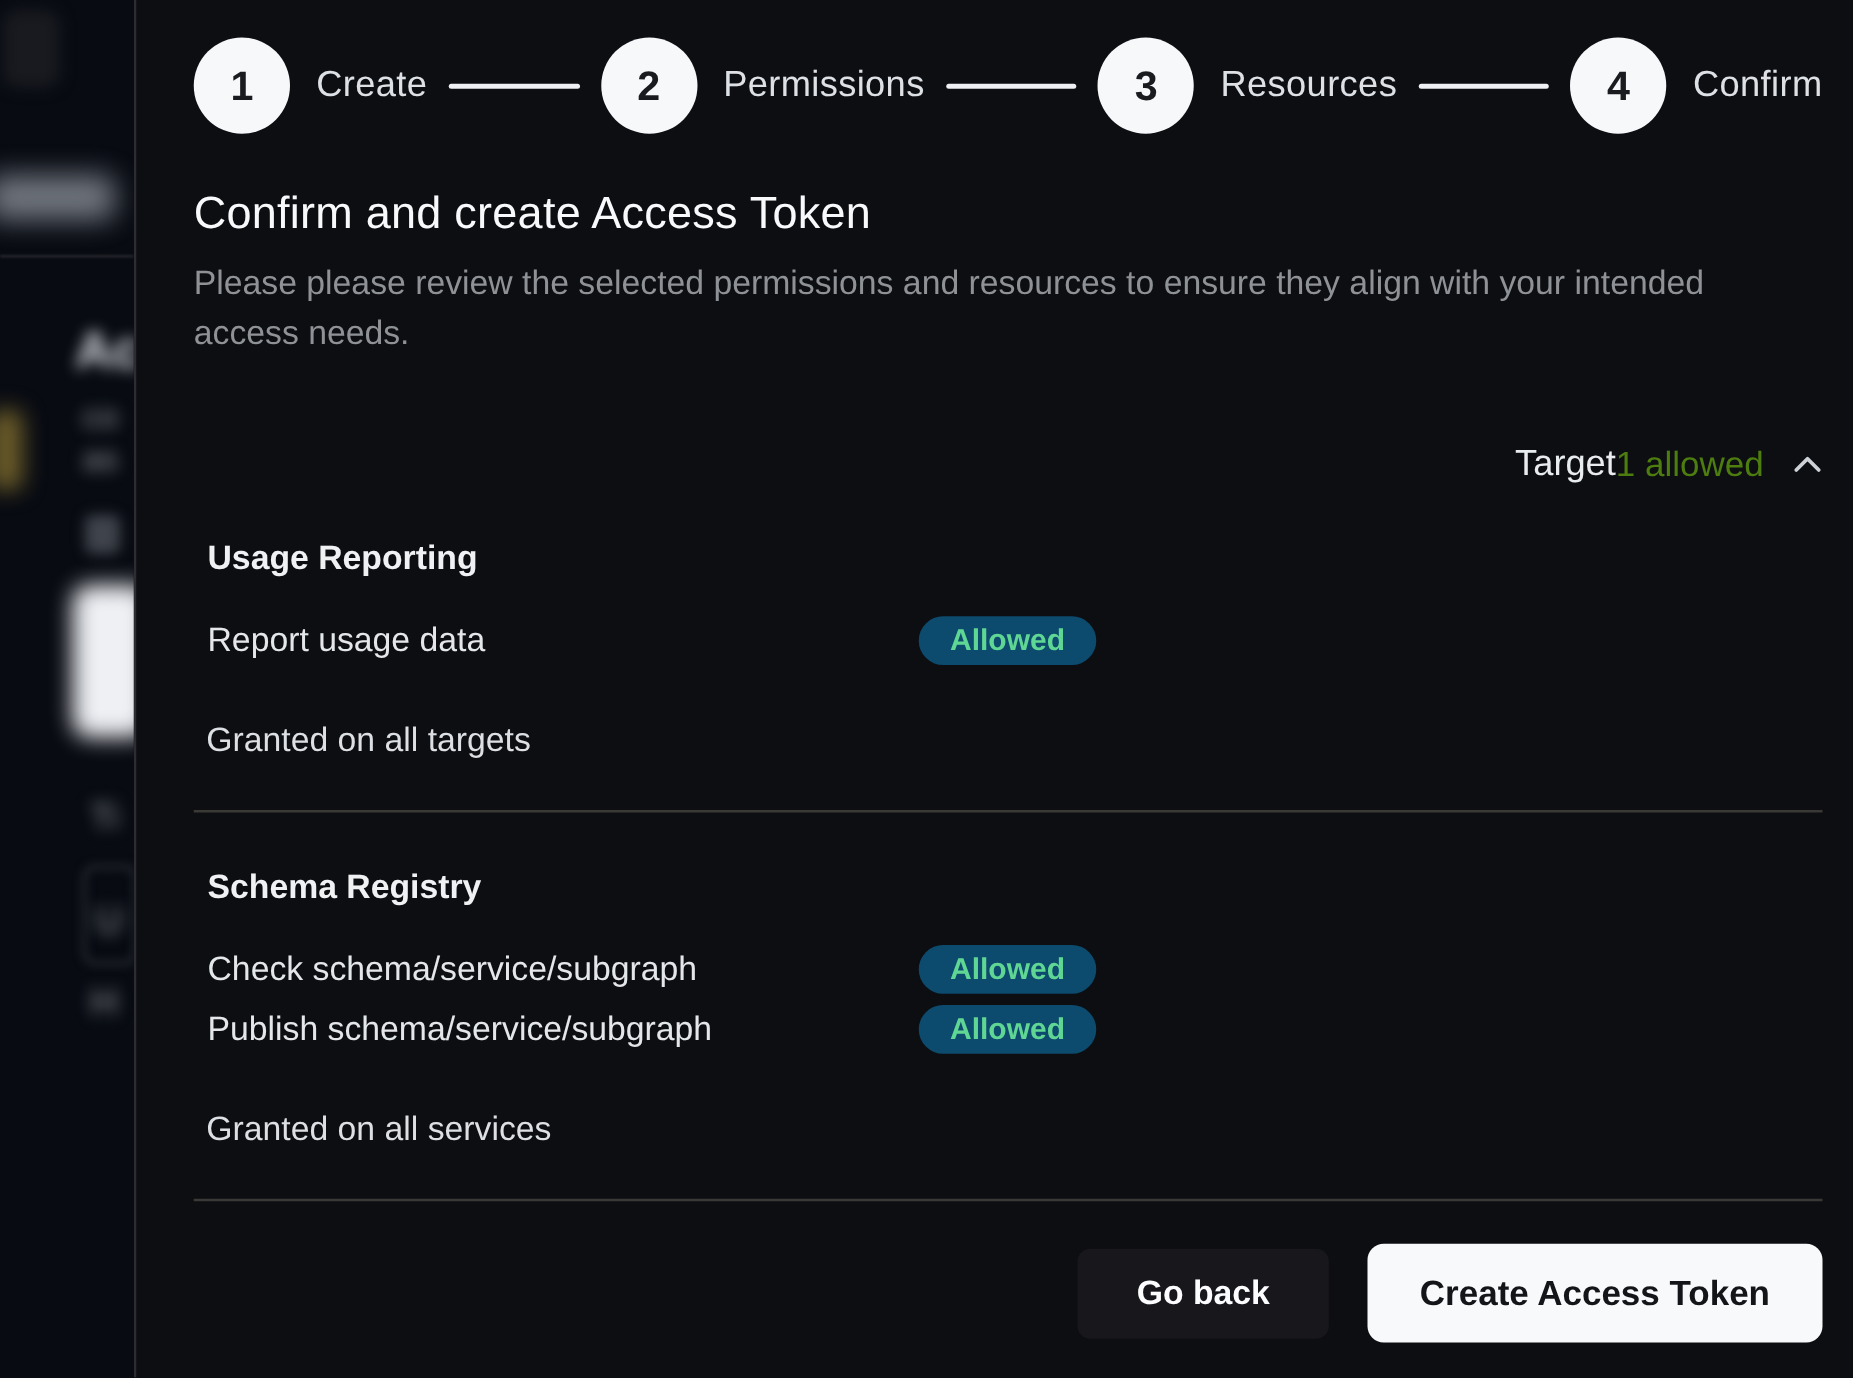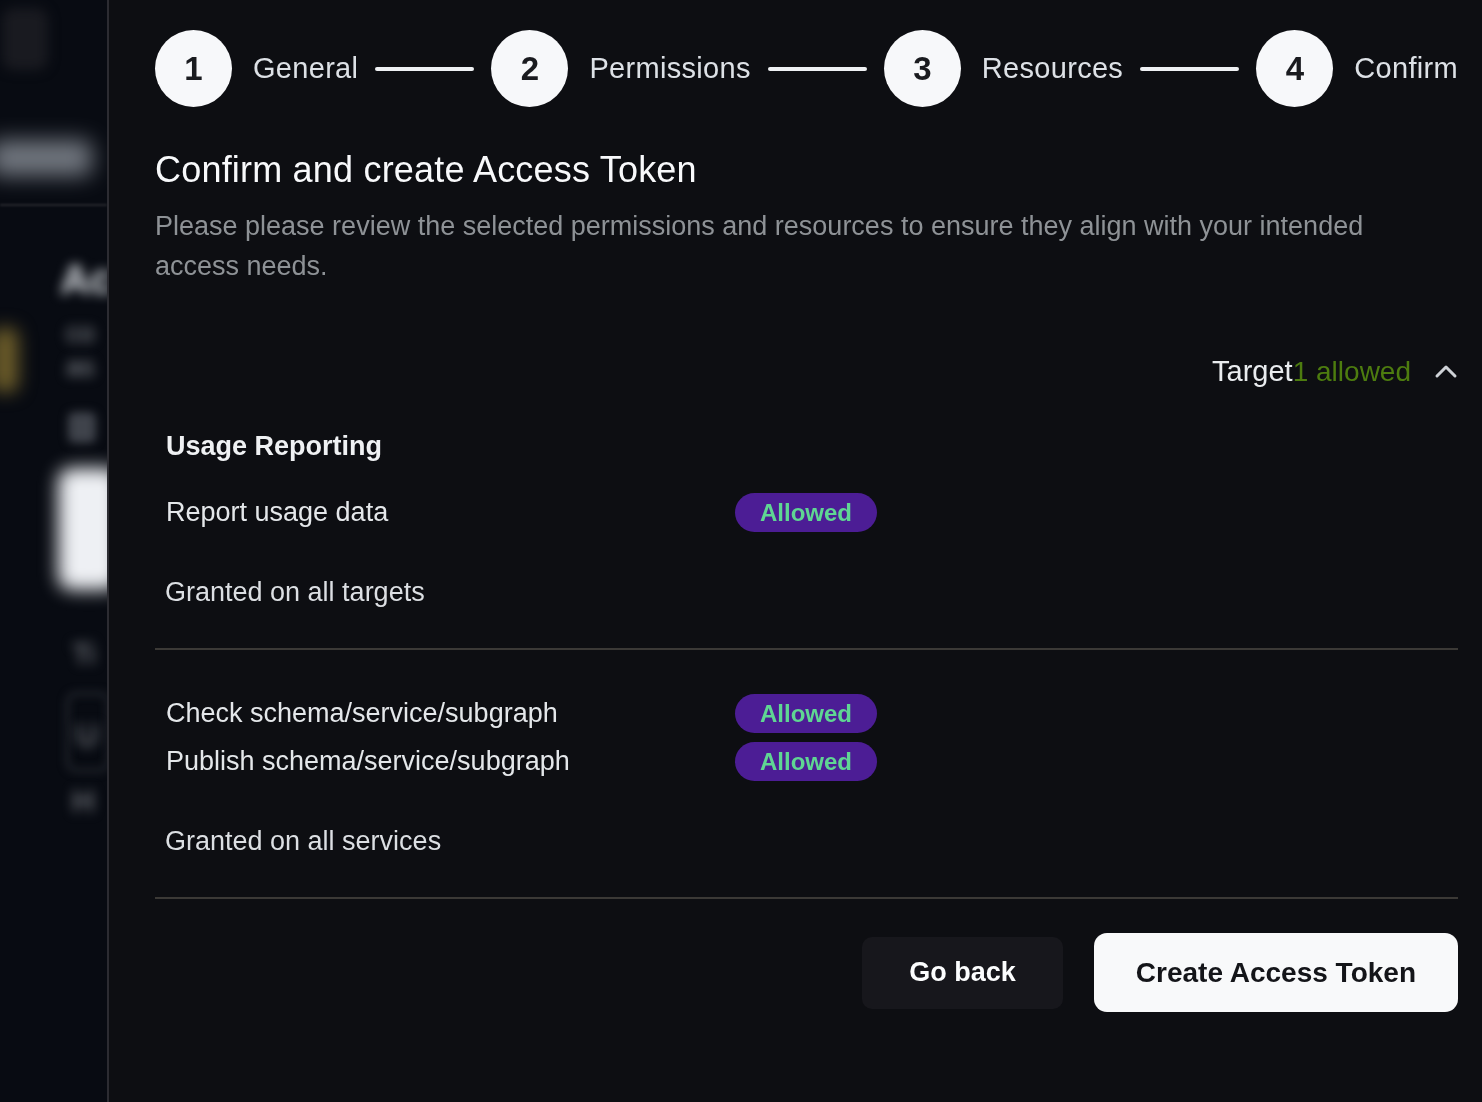--- a/index.html
+++ b/index.html
@@ -67,21 +67,21 @@
   .allowed-toggle { display: flex; align-items: center; gap: 23px; cursor: pointer; }
   .allowed-count { font-size: 28px; color: #4d7c0f; }
   .chevron { display: inline-flex; }
 
   .group { margin-left: 11px; margin-top: 43px; }
   .group-heading { font-size: 27px; font-weight: 700; color: #eff1f3; margin-bottom: 31px; }
   .perm-row { display: grid; grid-template-columns: 569px auto; align-items: center; margin-bottom: 9px; }
   .perm-label { font-size: 27px; color: #e4e7ea; }
   .badge {
     justify-self: start;
-    background: #4c1d95; color: #5fd693;
+    background: #0c4a6e; color: #5fd693;
     font-size: 24px; font-weight: 700;
     height: 39px; line-height: 39px;
     padding: 0 25px; border-radius: 20px;
   }
   .granted-note { margin-left: 10px; margin-top: 45px; font-size: 27px; color: #dcdfe3; }
 
   .divider { border: none; border-top: 2px solid #3b3936; margin-top: 40px; }
   .section { margin-top: 44px; }
   .section-first { margin-top: 0; }
 
@@ -114,21 +114,21 @@
   <div class="sb-outline"></div>
   <div class="sb-frag sb-frag-u">U</div>
   <div class="sb-frag sb-frag-h">H</div>
 </div>
 
 <div class="modal">
 
   <div class="stepper">
     <div class="step">
       <div class="step-circle">1</div>
-      <div class="step-label">General</div>
+      <div class="step-label">Create</div>
     </div>
     <div class="connector"></div>
     <div class="step">
       <div class="step-circle">2</div>
       <div class="step-label">Permissions</div>
     </div>
     <div class="connector"></div>
     <div class="step">
       <div class="step-circle">3</div>
       <div class="step-label">Resources</div>
@@ -162,20 +162,21 @@
         <span class="badge">Allowed</span>
       </div>
     </div>
     <div class="granted-note">Granted on all targets</div>
   </div>
 
   <hr class="divider">
 
   <div class="section">
     <div class="group">
+      <div class="group-heading">Schema Registry</div>
       <div class="perm-row">
         <span class="perm-label">Check schema/service/subgraph</span>
         <span class="badge">Allowed</span>
       </div>
       <div class="perm-row">
         <span class="perm-label">Publish schema/service/subgraph</span>
         <span class="badge">Allowed</span>
       </div>
     </div>
     <div class="granted-note">Granted on all services</div>

